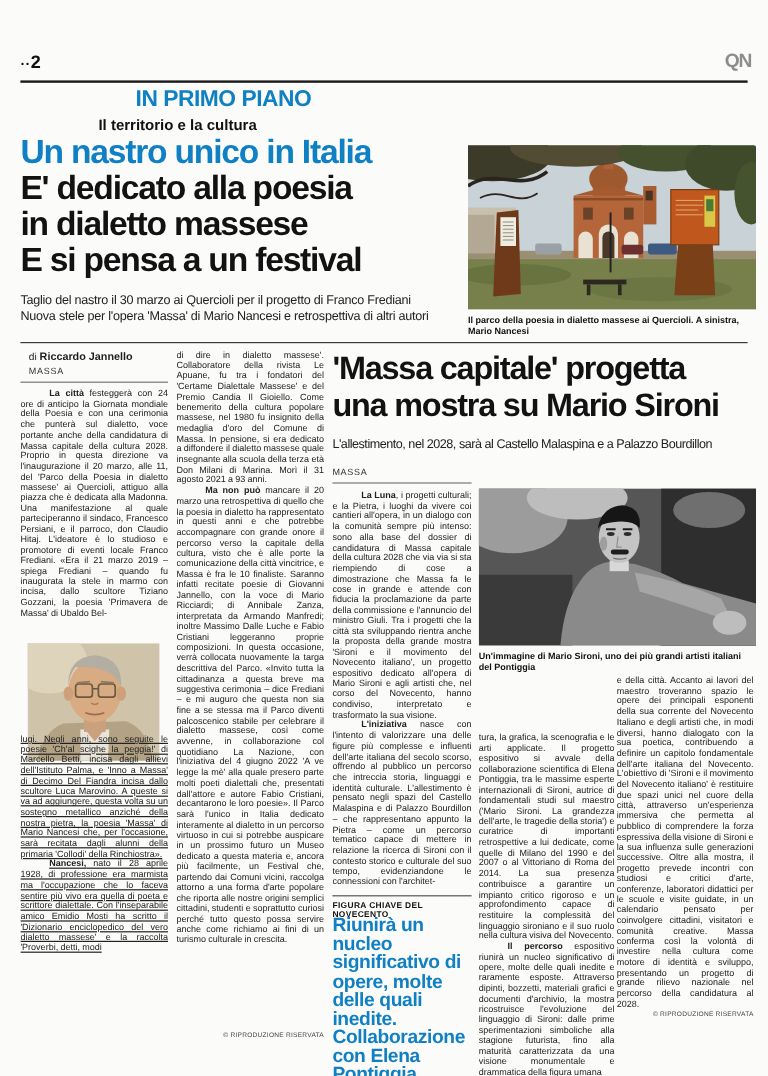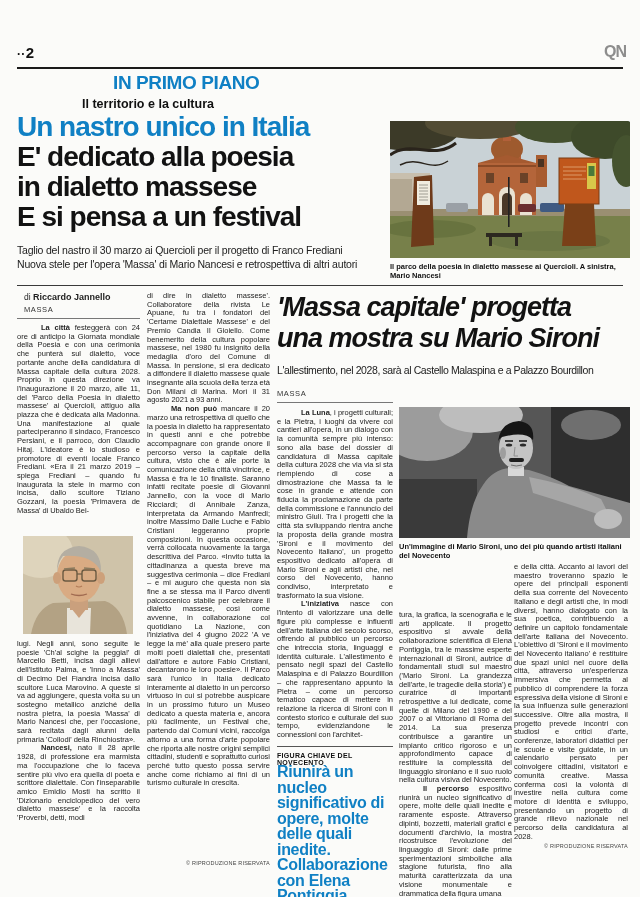--- a/index.html
+++ b/index.html
@@ -35,21 +35,21 @@
   .a1-byline .name{font-weight:800;font-size:9px;}
   .a1-byline .city{display:block;margin-top:3px;font-size:7.5px;letter-spacing:.6px;color:#333;}
   .byline-rule{position:absolute;left:17px;top:318px;width:123px;height:1px;background:#777;}
   .a2-kicker{position:absolute;left:277px;top:389px;font-size:7.5px;letter-spacing:.6px;color:#333;}
   .a2-kicker-rule{position:absolute;left:277px;top:402px;width:116px;height:1px;background:#777;}
   
   .body-col{position:absolute;overflow:hidden;font-size:7.5px;line-height:8.7px;text-align:justify;color:#222;letter-spacing:0;word-spacing:-.2px;}
   .body-col p{margin:0;}
   .body-col b{font-weight:800;padding-left:24px;}
   .a1c1a{left:17px;top:324px;width:123px;height:200px;}
-  .a1c1b{left:17px;top:640px;width:123px;height:236px;}
+  .a1c1b{left:17px;top:612px;width:123px;height:236px;text-decoration:underline;}
   .a1c2 {left:147px;top:292px;width:123px;height:566px;}
   .a2c1 {left:277px;top:409px;width:116px;height:330px;}
   .a2c2 {left:399px;top:563px;width:113px;height:314px;margin-top:48px;}
   .a2c3 {left:514px;top:563px;width:114px;height:278px;}
   .copyright{position:absolute;font-size:5.5px;letter-spacing:.2px;color:#444;text-align:right;}
   .cr1{left:147px;top:860px;width:123px;}
   .cr2{left:514px;top:843px;width:114px;}
   
   .a2-hl{position:absolute;left:277px;top:292px;font-size:27px;line-height:31px;font-weight:800;letter-spacing:-1px;color:#121212;white-space:pre-line;}
   .a2-standfirst{position:absolute;left:277px;top:364px;width:356px;font-size:10.5px;letter-spacing:-.4px;color:#222;}
@@ -195,21 +195,21 @@
     <p><span>lugi. Negli anni, sono seguite le poesie 'Ch'al scighe la peggia!' di Marcello Betti, incisa dagli allievi dell'Istituto Palma, e 'Inno a Massa' di Decimo Del Fiandra incisa dallo scultore Luca Marovino. A queste si va ad aggiungere, questa volta su un sostegno metallico anziché della nostra pietra, la poesia 'Massa' di Mario Nancesi che, per l'occasione, sarà recitata dagli alunni della primaria 'Collodi' della Rinchiostra».</span></p>
     <p><b>Nancesi,</b><span> nato il 28 aprile 1928, di professione era marmista ma l'occupazione che lo faceva sentire più vivo era quella di poeta e scrittore dialettale. Con l'inseparabile amico Emidio Mosti ha scritto il 'Dizionario enciclopedico del vero dialetto massese' e la raccolta 'Proverbi, detti, modi</span></p>
   </div>
 
   <div class="body-col a1c2">
     <p><span>di dire in dialetto massese'. Collaboratore della rivista Le Apuane, fu tra i fondatori del 'Certame Dialettale Massese' e del Premio Candia Il Gioiello. Come benemerito della cultura popolare massese, nel 1980 fu insignito della medaglia d'oro del Comune di Massa. In pensione, si era dedicato a diffondere il dialetto massese quale insegnante alla scuola della terza età Don Milani di Marina. Morì il 31 agosto 2021 a 93 anni.</span></p>
     <p><b>Ma non può</b><span> mancare il 20 marzo una retrospettiva di quello che la poesia in dialetto ha rappresentato in questi anni e che potrebbe accompagnare con grande onore il percorso verso la capitale della cultura, visto che è alle porte la comunicazione della città vincitrice, e Massa è fra le 10 finaliste. Saranno infatti recitate poesie di Giovanni Jannello, con la voce di Mario Ricciardi; di Annibale Zanza, interpretata da Armando Manfredi; inoltre Massimo Dalle Luche e Fabio Cristiani leggeranno proprie composizioni. In questa occasione, verrà collocata nuovamente la targa descrittiva del Parco. «Invito tutta la cittadinanza a questa breve ma suggestiva cerimonia – dice Frediani – e mi auguro che questa non sia fine a se stessa ma il Parco diventi palcoscenico stabile per celebrare il dialetto massese, così come avvenne, in collaborazione col quotidiano La Nazione, con l'iniziativa del 4 giugno 2022 'A ve legge la mè' alla quale presero parte molti poeti dialettali che, presentati dall'attore e autore Fabio Cristiani, decantarono le loro poesie». Il Parco sarà l'unico in Italia dedicato interamente al dialetto in un percorso virtuoso in cui si potrebbe auspicare in un prossimo futuro un Museo dedicato a questa materia e, ancora più facilmente, un Festival che, partendo dai Comuni vicini, raccolga attorno a una forma d'arte popolare che riporta alle nostre origini semplici cittadini, studenti e soprattutto curiosi perché tutto questo possa servire anche come richiamo ai fini di un turismo culturale in crescita.</span></p>
   </div>
   <div class="copyright cr1">© RIPRODUZIONE RISERVATA</div>
 
-  <h2 class="a2-hl" style="margin:0;font-style:italic;">'Massa capitale' progetta
+  <h2 class="a2-hl" style="margin:0;">'Massa capitale' progetta
 una mostra su Mario Sironi</h2>
   <div class="a2-standfirst">L'allestimento, nel 2028, sarà al Castello Malaspina e a Palazzo Bourdillon</div>
   <div class="a2-kicker">MASSA</div>
   <div class="a2-kicker-rule"></div>
 
   <svg class="photo sironi-photo" viewBox="0 0 231 131" preserveAspectRatio="none" aria-hidden="true">
     <rect width="231" height="131" fill="#565656"></rect>
     <ellipse cx="28" cy="24" rx="46" ry="30" fill="#9c9c9c"></ellipse>
     <ellipse cx="82" cy="8" rx="42" ry="18" fill="#bdbdbd"></ellipse>
     <rect x="152" y="0" width="79" height="131" fill="#2e2e2e"></rect>
@@ -226,21 +226,21 @@
       <ellipse cx="110" cy="38" rx="3.2" ry="1.6" fill="#2a2a2a"></ellipse>
       <ellipse cx="124" cy="38" rx="3.2" ry="1.6" fill="#2a2a2a"></ellipse>
       <line x1="106" y1="34" x2="114" y2="34" stroke="#1c1c1c" stroke-width="1.6"></line>
       <line x1="120" y1="34" x2="128" y2="34" stroke="#1c1c1c" stroke-width="1.6"></line>
       <path d="M116 40 L115 49 L119 49" stroke="#8f8f8f" stroke-width="1" fill="none"></path>
       <rect x="110" y="51" width="15" height="4" rx="2" fill="#1e1e1e"></rect>
       <path d="M112 58 Q117 60 123 58" stroke="#6e6e6e" stroke-width="1" fill="none"></path>
       <ellipse cx="104" cy="46" rx="3" ry="6" fill="#9e9e9e"></ellipse>
     </g>
   </svg>
-  <div class="sironi-caption">Un'immagine di Mario Sironi, uno dei più quando artisti italiani del Novecento</div>
+  <div class="sironi-caption">Un'immagine di Mario Sironi, uno dei più grandi artisti italiani del Pontiggia</div>
 
   <div class="body-col a2c1">
     <p><b>La Luna</b><span>, i progetti culturali; e la Pietra, i luoghi da vivere coi cantieri all'opera, in un dialogo con la comunità sempre più intenso: sono alla base del dossier di candidatura di Massa capitale della cultura 2028 che via via si sta riempiendo di cose a dimostrazione che Massa fa le cose in grande e attende con fiducia la proclamazione da parte della commissione e l'annuncio del ministro Giuli. Tra i progetti che la città sta sviluppando rientra anche la proposta della grande mostra 'Sironi e il movimento del Novecento italiano', un progetto espositivo dedicato all'opera di Mario Sironi e agli artisti che, nel corso del Novecento, hanno condiviso, interpretato e trasformato la sua visione.</span></p>
     <p><b>L'iniziativa</b><span> nasce con l'intento di valorizzare una delle figure più complesse e influenti dell'arte italiana del secolo scorso, offrendo al pubblico un percorso che intreccia storia, linguaggi e identità culturale. L'allestimento è pensato negli spazi del Castello Malaspina e di Palazzo Bourdillon – che rappresentano appunto la Pietra – come un percorso tematico capace di mettere in relazione la ricerca di Sironi con il contesto storico e culturale del suo tempo, evidenziandone le connessioni con l'architet-</span></p>
   </div>
 
   <div class="box-rule"></div>
   <div class="box-kicker">FIGURA CHIAVE DEL NOVECENTO</div>
   <div class="box-text">Riunirà un nucleo significativo di opere, molte delle quali inedite.
 Collaborazione con Elena Pontiggia</div>

